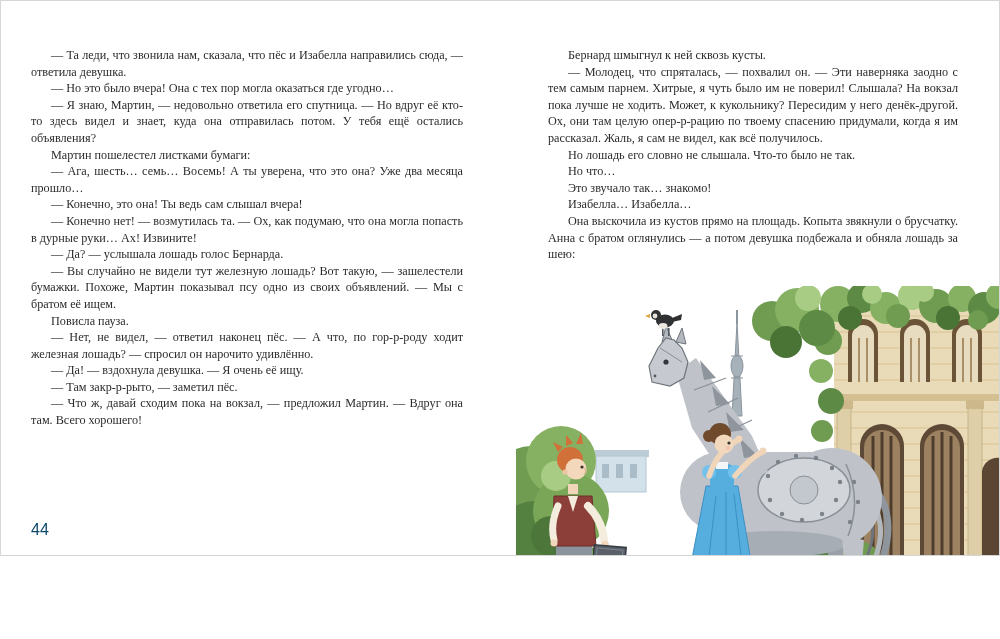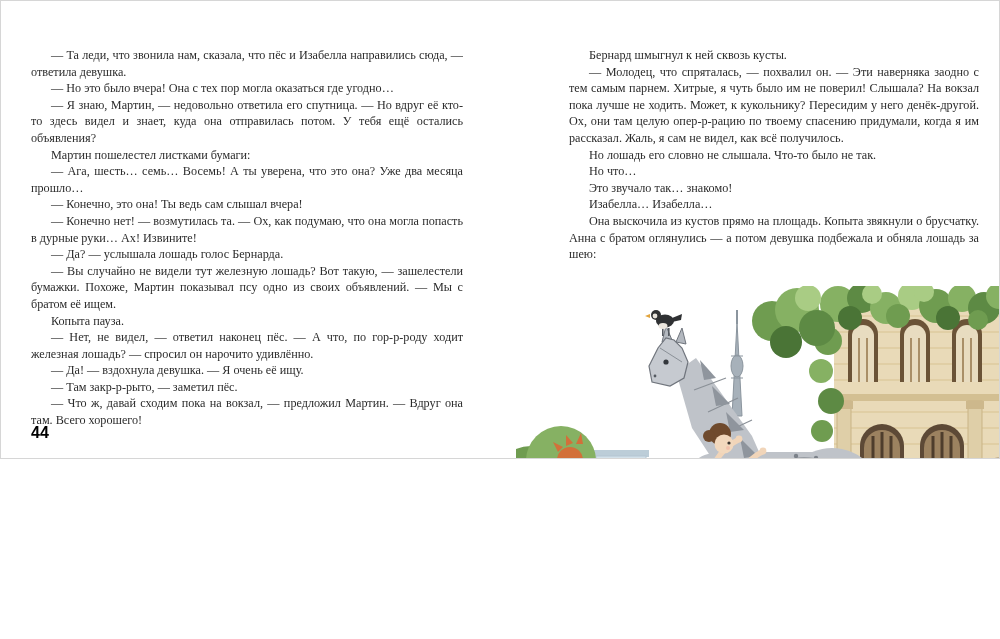--- a/index.html
+++ b/index.html
@@ -1,43 +1,43 @@
 <!DOCTYPE html>
 <html lang="ru"><head>
 <meta charset="utf-8">
 <style>
   html,body{margin:0;padding:0;background:#ffffff;}
   .canvas{
     position:relative;
-    width:1000px;height:459px;
+    width:1000px;height:556px;
     background:#ffffff;
     border:1px solid #d6d6d6;
     box-sizing:border-box;
     overflow:hidden;
     font-family:"Liberation Serif", serif;
   }
   .text-col{
     position:absolute;
     top:46px;
     font-size:12.2px;
     line-height:16.6px;
     color:#2b2b2b;
     text-align:justify;
     hyphens:auto;
   }
   .text-col p{margin:0;text-indent:20px;}
   .left-col{left:30px;width:432px;}
-  .right-col{left:568px;width:410px;}
+  .right-col{left:547px;width:410px;}
   .page-number{
     position:absolute;
     left:30px;bottom:16px;
     font-family:"Liberation Sans", sans-serif;
-    font-weight:bold;
+    font-weight:normal;
     font-size:16px;
-    color:#000000;
+    color:#0c4a6e;
   }
   .illustration{
     position:absolute;
     left:515px;top:285px;
     width:485px;height:354px;
   }
   .illustration svg{display:block;width:100%;height:100%;}
 </style>
 </head>
 <body>
@@ -47,21 +47,21 @@
   <div class="text-col left-col">
       <p>— Та леди, что звонила нам, сказала, что пёс и Изабелла направились сюда, — ответила девушка.</p>
       <p>— Но это было вчера! Она с тех пор могла оказаться где угодно…</p>
       <p>— Я знаю, Мартин, — недовольно ответила его спутница. — Но вдруг её кто-то здесь видел и знает, куда она отправилась потом. У тебя ещё остались объявления?</p>
       <p>Мартин пошелестел листками бумаги:</p>
       <p>— Ага, шесть… семь… Восемь! А ты уверена, что это она? Уже два месяца прошло…</p>
       <p>— Конечно, это она! Ты ведь сам слышал вчера!</p>
       <p>— Конечно нет! — возмутилась та. — Ох, как подумаю, что она могла попасть в дурные руки… Ах! Извините!</p>
       <p>— Да? — услышала лошадь голос Бернарда.</p>
       <p>— Вы случайно не видели тут железную лошадь? Вот такую, — зашелестели бумажки. Похоже, Мартин показывал псу одно из своих объявлений. — Мы с братом её ищем.</p>
-      <p>Копыта пауза.</p>
+      <p>Повисла пауза.</p>
       <p>— Нет, не видел, — ответил наконец пёс. — А что, по гор-р-роду ходит железная лошадь? — спросил он нарочито удивлённо.</p>
       <p>— Да! — вздохнула девушка. — Я очень её ищу.</p>
       <p>— Там закр-р-рыто, — заметил пёс.</p>
       <p>— Что ж, давай сходим пока на вокзал, — предложил Мартин. — Вдруг она там. Всего хорошего!</p>
     </div>
 
   <div class="text-col right-col">
       <p>Бернард шмыгнул к ней сквозь кусты.</p>
       <p>— Молодец, что спряталась, — похвалил он. — Эти наверняка заодно с тем самым парнем. Хитрые, я чуть было им не поверил! Слышала? На вокзал пока лучше не ходить. Может, к кукольнику? Пересидим у него денёк-другой. Ох, они там целую опер-р-рацию по твоему спасению придумали, когда я им рассказал. Жаль, я сам не видел, как всё получилось.</p>
       <p>Но лошадь его словно не слышала. Что-то было не так.</p>

